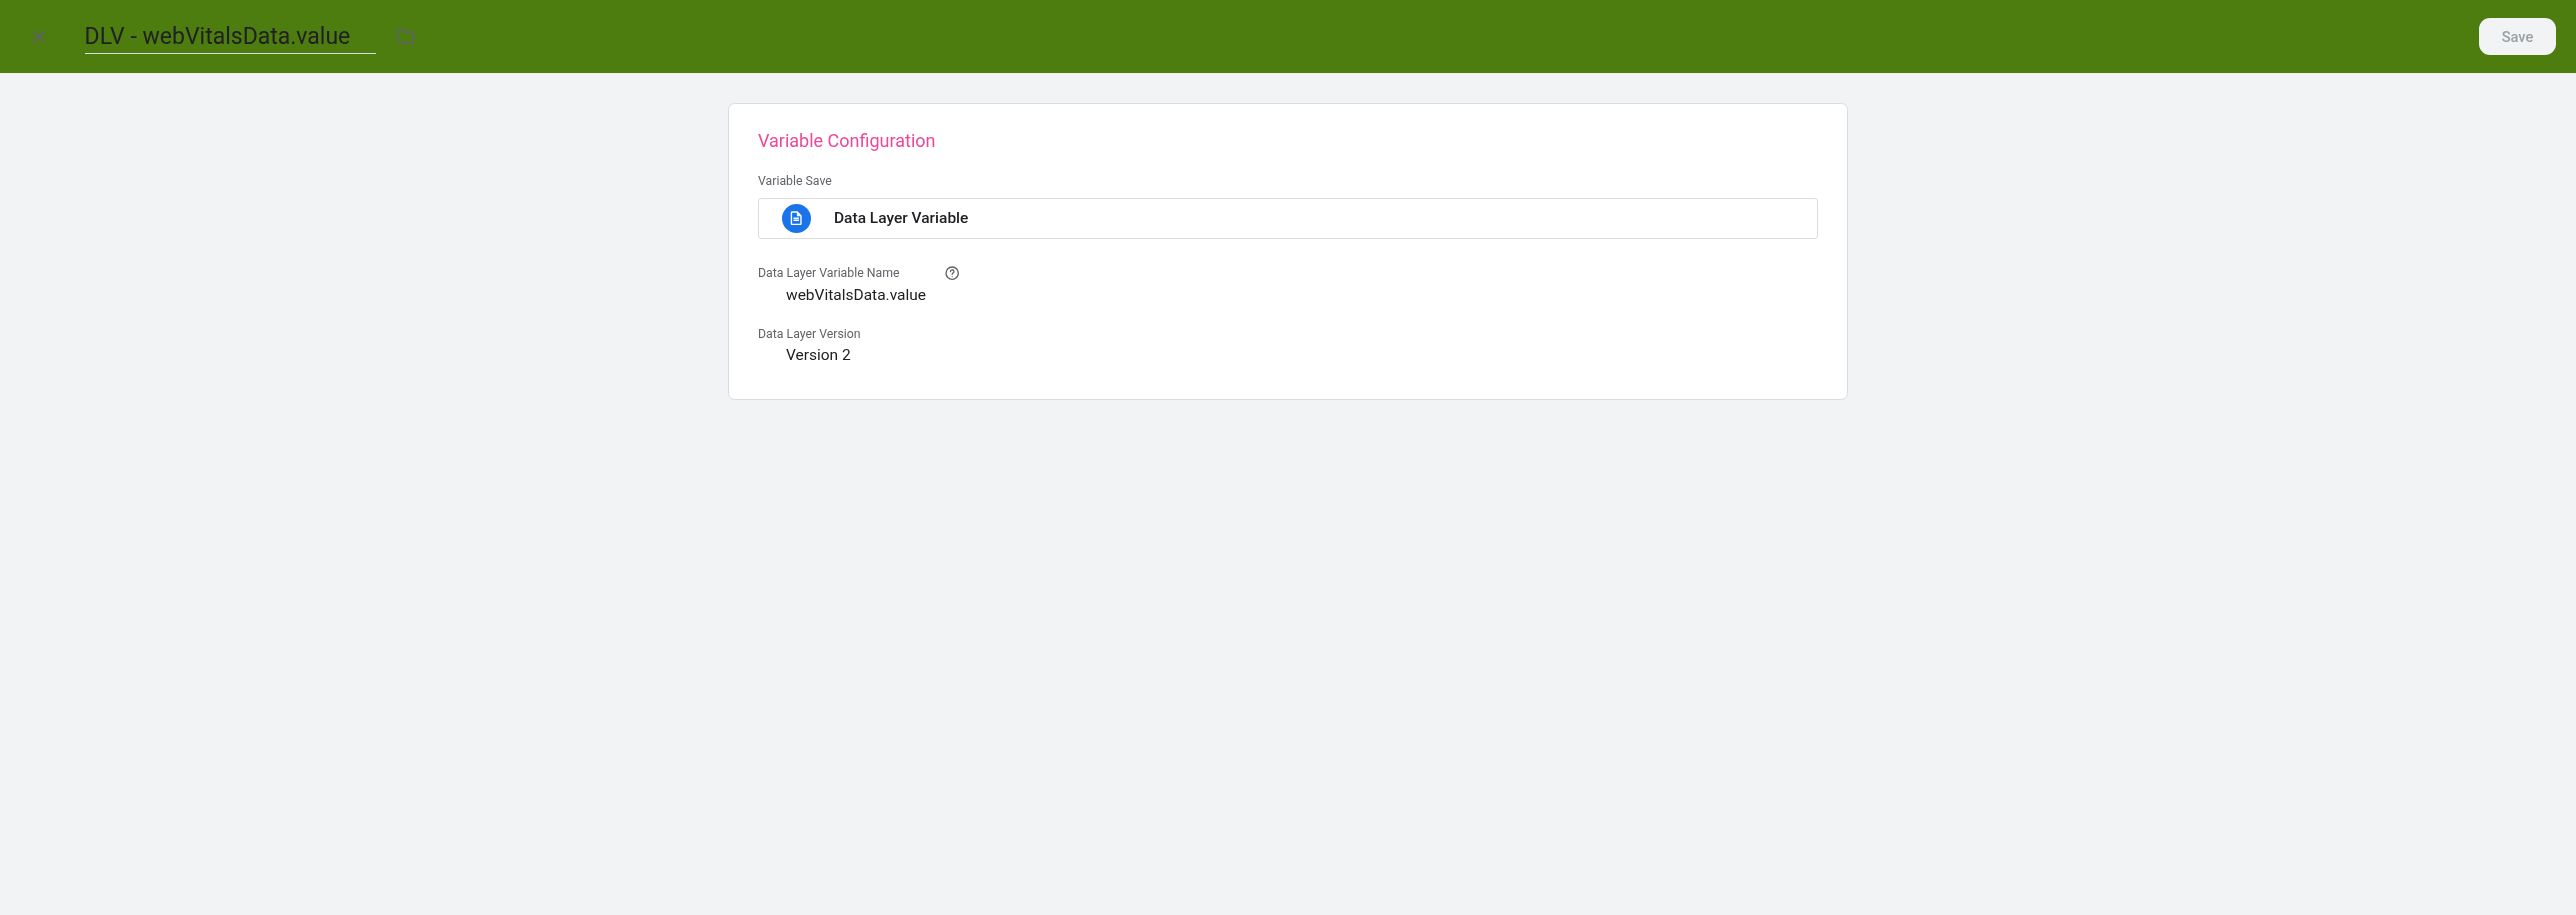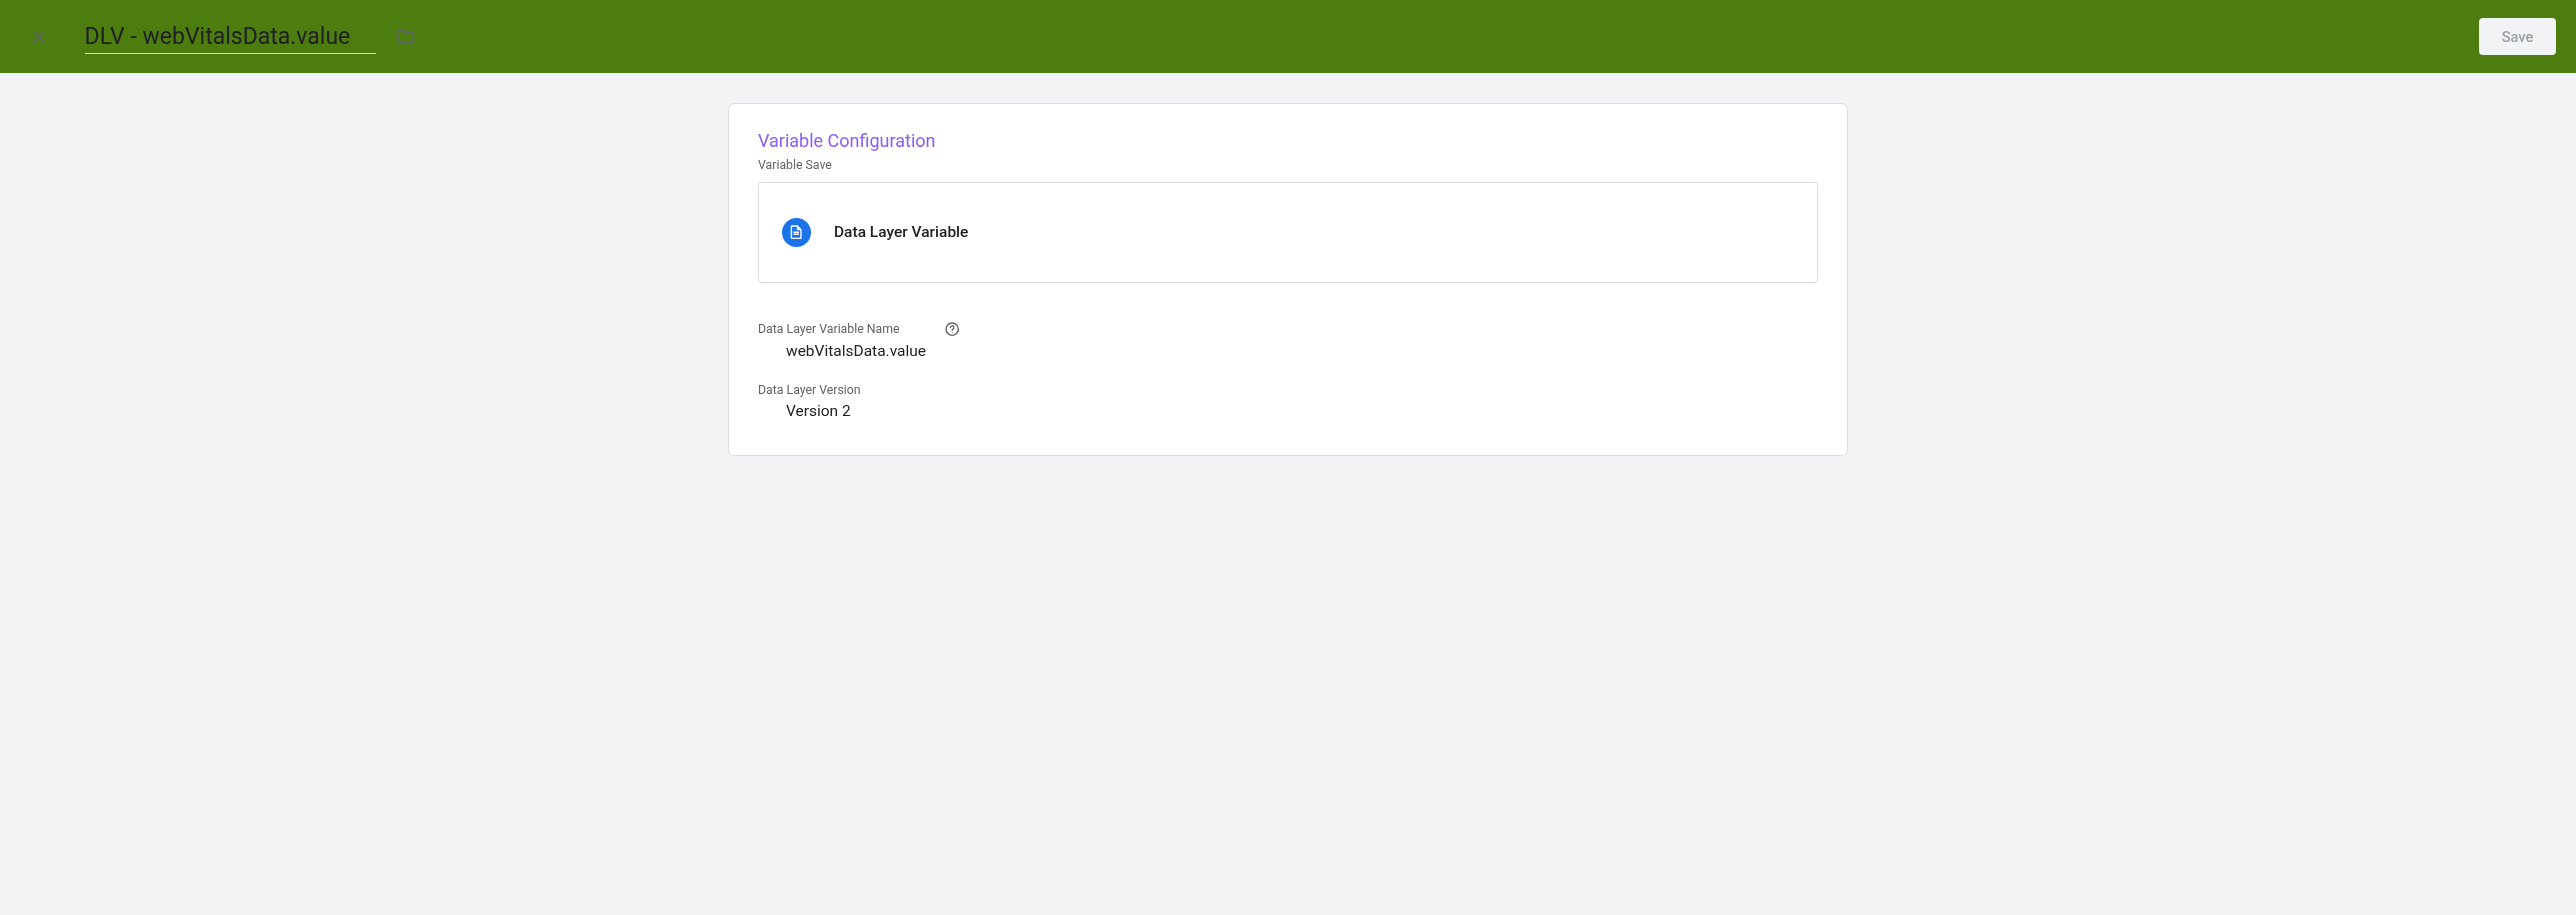--- a/index.html
+++ b/index.html
@@ -63,21 +63,21 @@
       width: 21px;
       height: 21px;
     }
     .header-spacer {
       flex: 1;
     }
     .save-btn {
       background: #f1f3f4;
       color: #9aa0a6;
       border: none;
-      border-radius: 4px;
+      border-radius: 11px;
       padding: 9.8px 23px;
       font-size: 14.7px;
       font-family: inherit;
       cursor: pointer;
       font-weight: 500;
     }
     .content-area {
       background: #f1f3f4;
       padding: 29px 0;
       min-height: calc(100vh - 74px);
@@ -86,47 +86,47 @@
       background: #fff;
       border: 0.8px solid #dadce0;
       border-radius: 6.5px;
       max-width: 1120px;
       margin: 0 auto;
       padding: 26px 29px 29px 29px;
     }
     .card-title {
       font-size: 18px;
       font-weight: 400;
-      color: #8b5cf6;
-      margin-bottom: 7px;
+      color: #ec4899;
+      margin-bottom: 23px;
     }
     .field-label {
       font-size: 12.3px;
       color: #5f6368;
       margin-bottom: 9.8px;
       display: flex;
       align-items: center;
       gap: 6.5px;
     }
     .field-label .help-icon {
       display: inline-flex;
       align-items: center;
       justify-content: center;
       width: 16.4px;
       height: 16.4px;
       color: #5f6368;
     }
     .type-box {
       border: 0.8px solid #dadce0;
       border-radius: 3.3px;
-      padding: 35px 23px;
+      padding: 5px 23px;
       display: flex;
       align-items: center;
       gap: 23px;
-      margin-bottom: 38px;
+      margin-bottom: 26px;
       cursor: pointer;
     }
     .type-icon {
       width: 29px;
       height: 29px;
       background: #1a73e8;
       border-radius: 50%;
       display: flex;
       align-items: center;
       justify-content: center;

